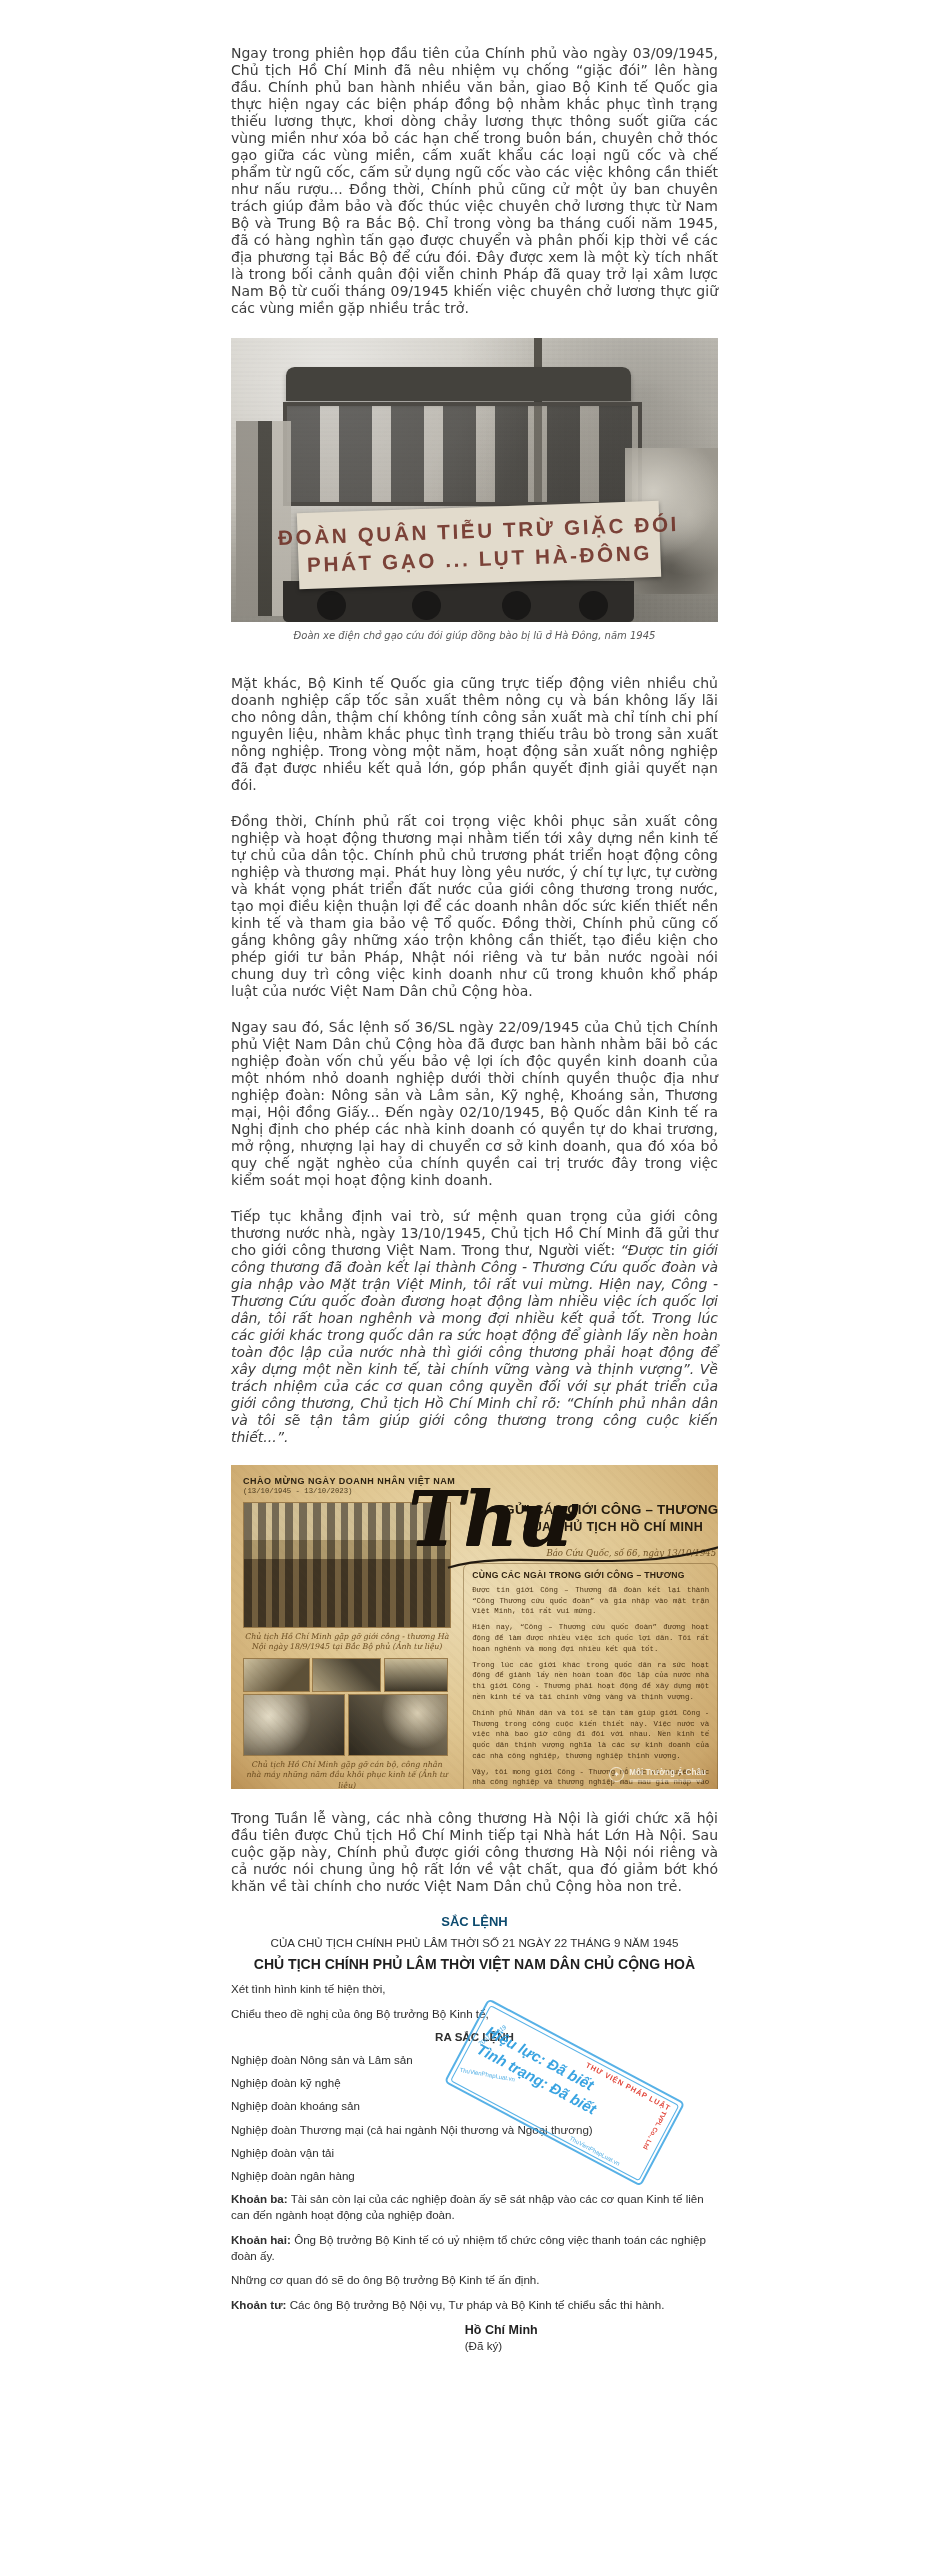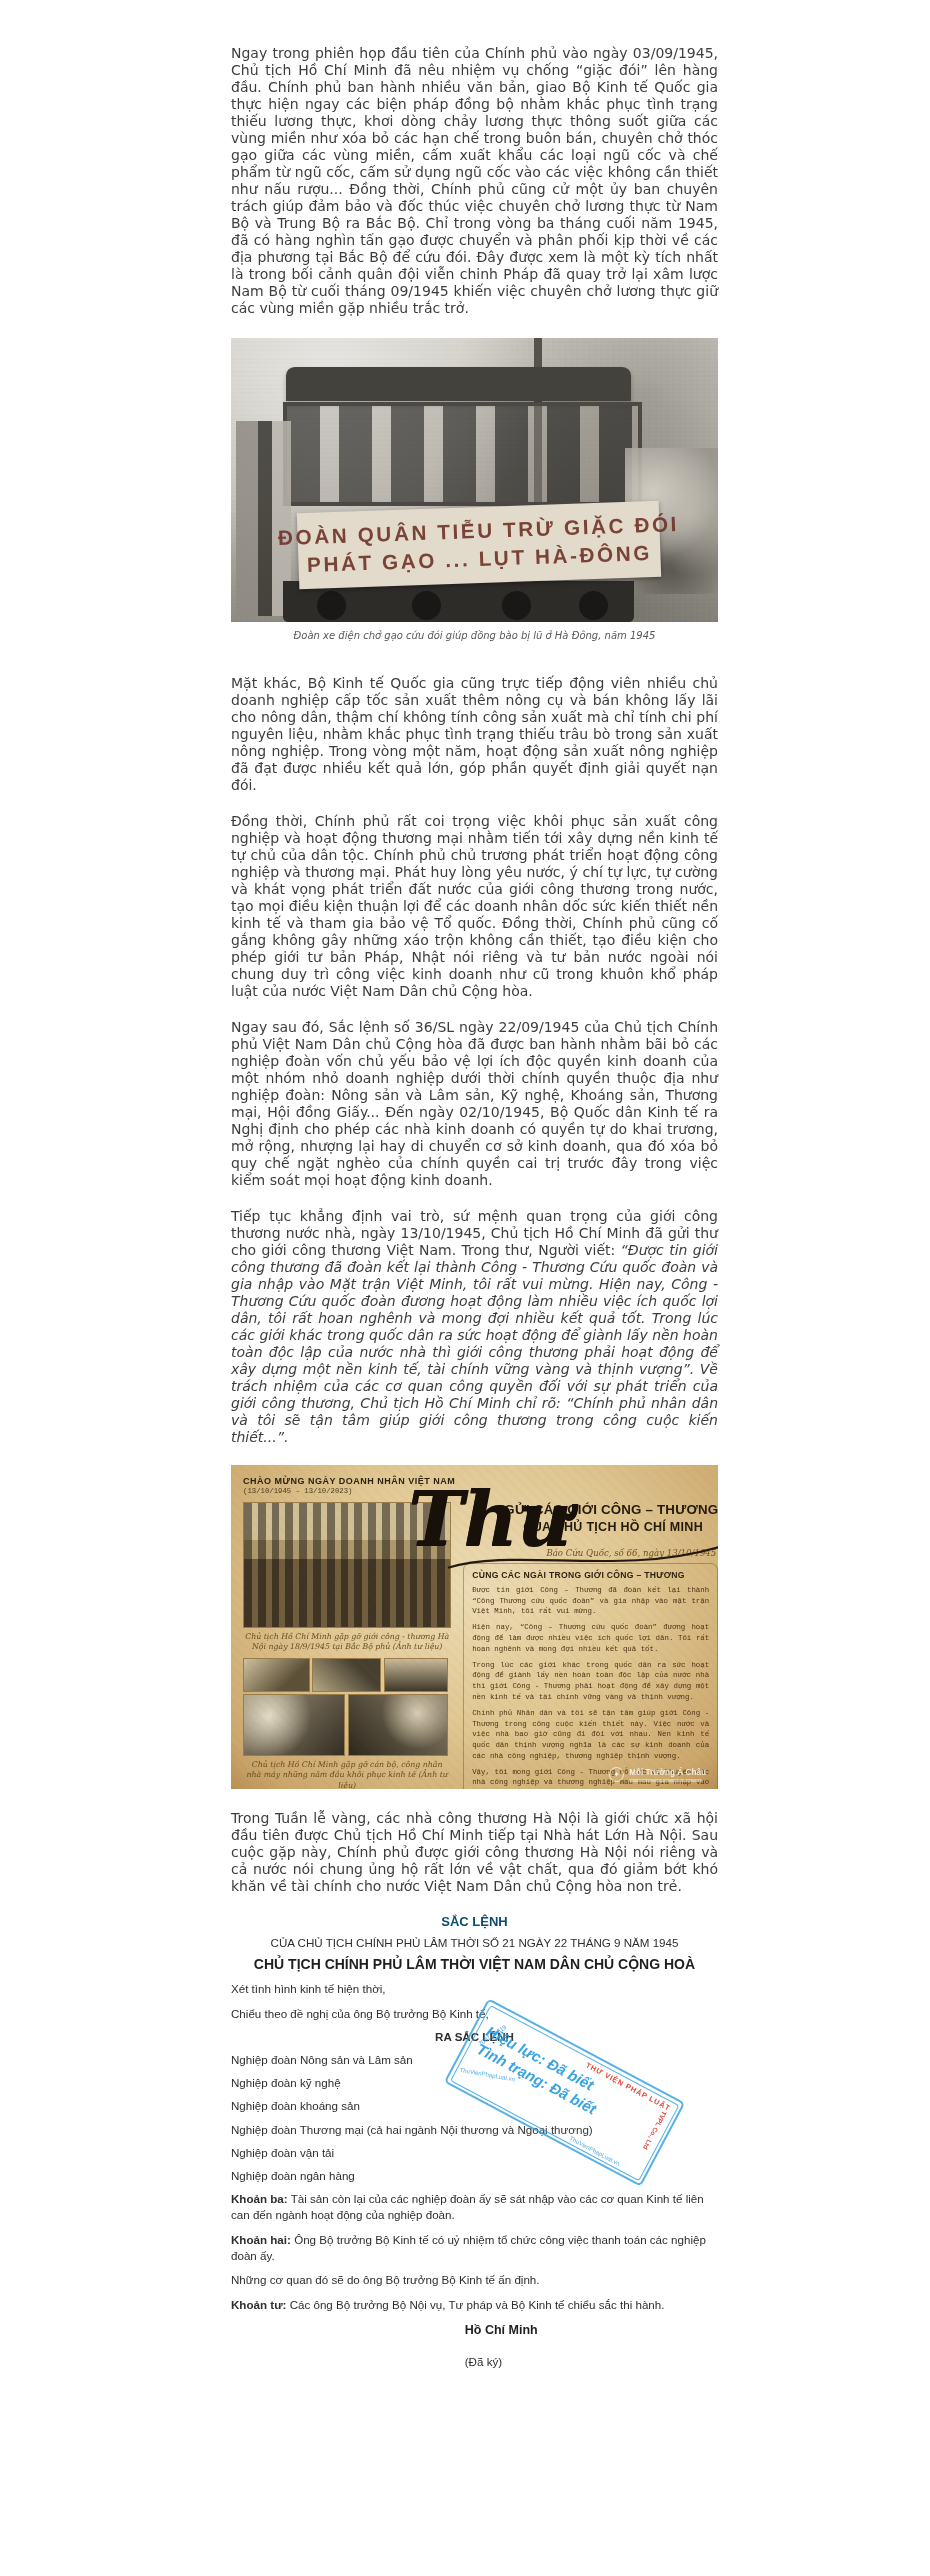--- a/index.html
+++ b/index.html
@@ -94,21 +94,21 @@
   .decree{position:relative;margin-top:17px;font-family:"Liberation Sans",sans-serif;color:#2e2e2e;}
   .d-title{text-align:center;font-weight:bold;font-size:13px;margin-bottom:6.9px;color:#0c4a6e;}
   .d-sub{text-align:center;font-size:11.6px;margin-bottom:6.9px;}
   .d-head{text-align:center;font-weight:bold;font-size:14px;margin-bottom:9.5px;color:#1f1f1f;}
   .d-par{font-size:11.6px;line-height:1.42;margin:0 0 7.8px;}
   .d-par b{font-weight:bold;}
   .d-ra{text-align:center;font-weight:bold;font-size:11.6px;margin:1.7px 0 9.5px;}
   .d-list p{font-size:11.6px;line-height:1.4;margin:0 0 6.9px;}
   .sig{margin:10.3px 8% 0 48%;width:40%;text-align:left;}
   .sig-name{font-weight:bold;font-size:12.5px;color:#1f1f1f;}
-  .sig-note{margin-top:18px;font-size:11.6px;}
+  .sig-note{margin-top:2px;font-size:11.6px;}
 
   
   .stamp{position:absolute;left:222px;top:131px;width:214px;height:86px;transform:rotate(28deg);
          border:2.6px solid rgba(47,159,224,.85);border-radius:5.2px;padding:2.6px;opacity:.95;z-index:5;
          background:rgba(255,255,255,.04);}
   .stamp-inner{border:1.7px solid rgba(47,159,224,.85);border-radius:3.4px;height:100%;
                position:relative;box-sizing:border-box;overflow:visible;}
   .stamp-brand{position:absolute;top:2.6px;left:0;right:5.2px;text-align:right;color:#e03b2f;
                font-weight:bold;font-size:7.3px;letter-spacing:0.9px;white-space:nowrap;}
   .stamp-main{position:absolute;top:13.8px;left:8.6px;right:3.4px;color:#2f9fe0;font-weight:bold;

